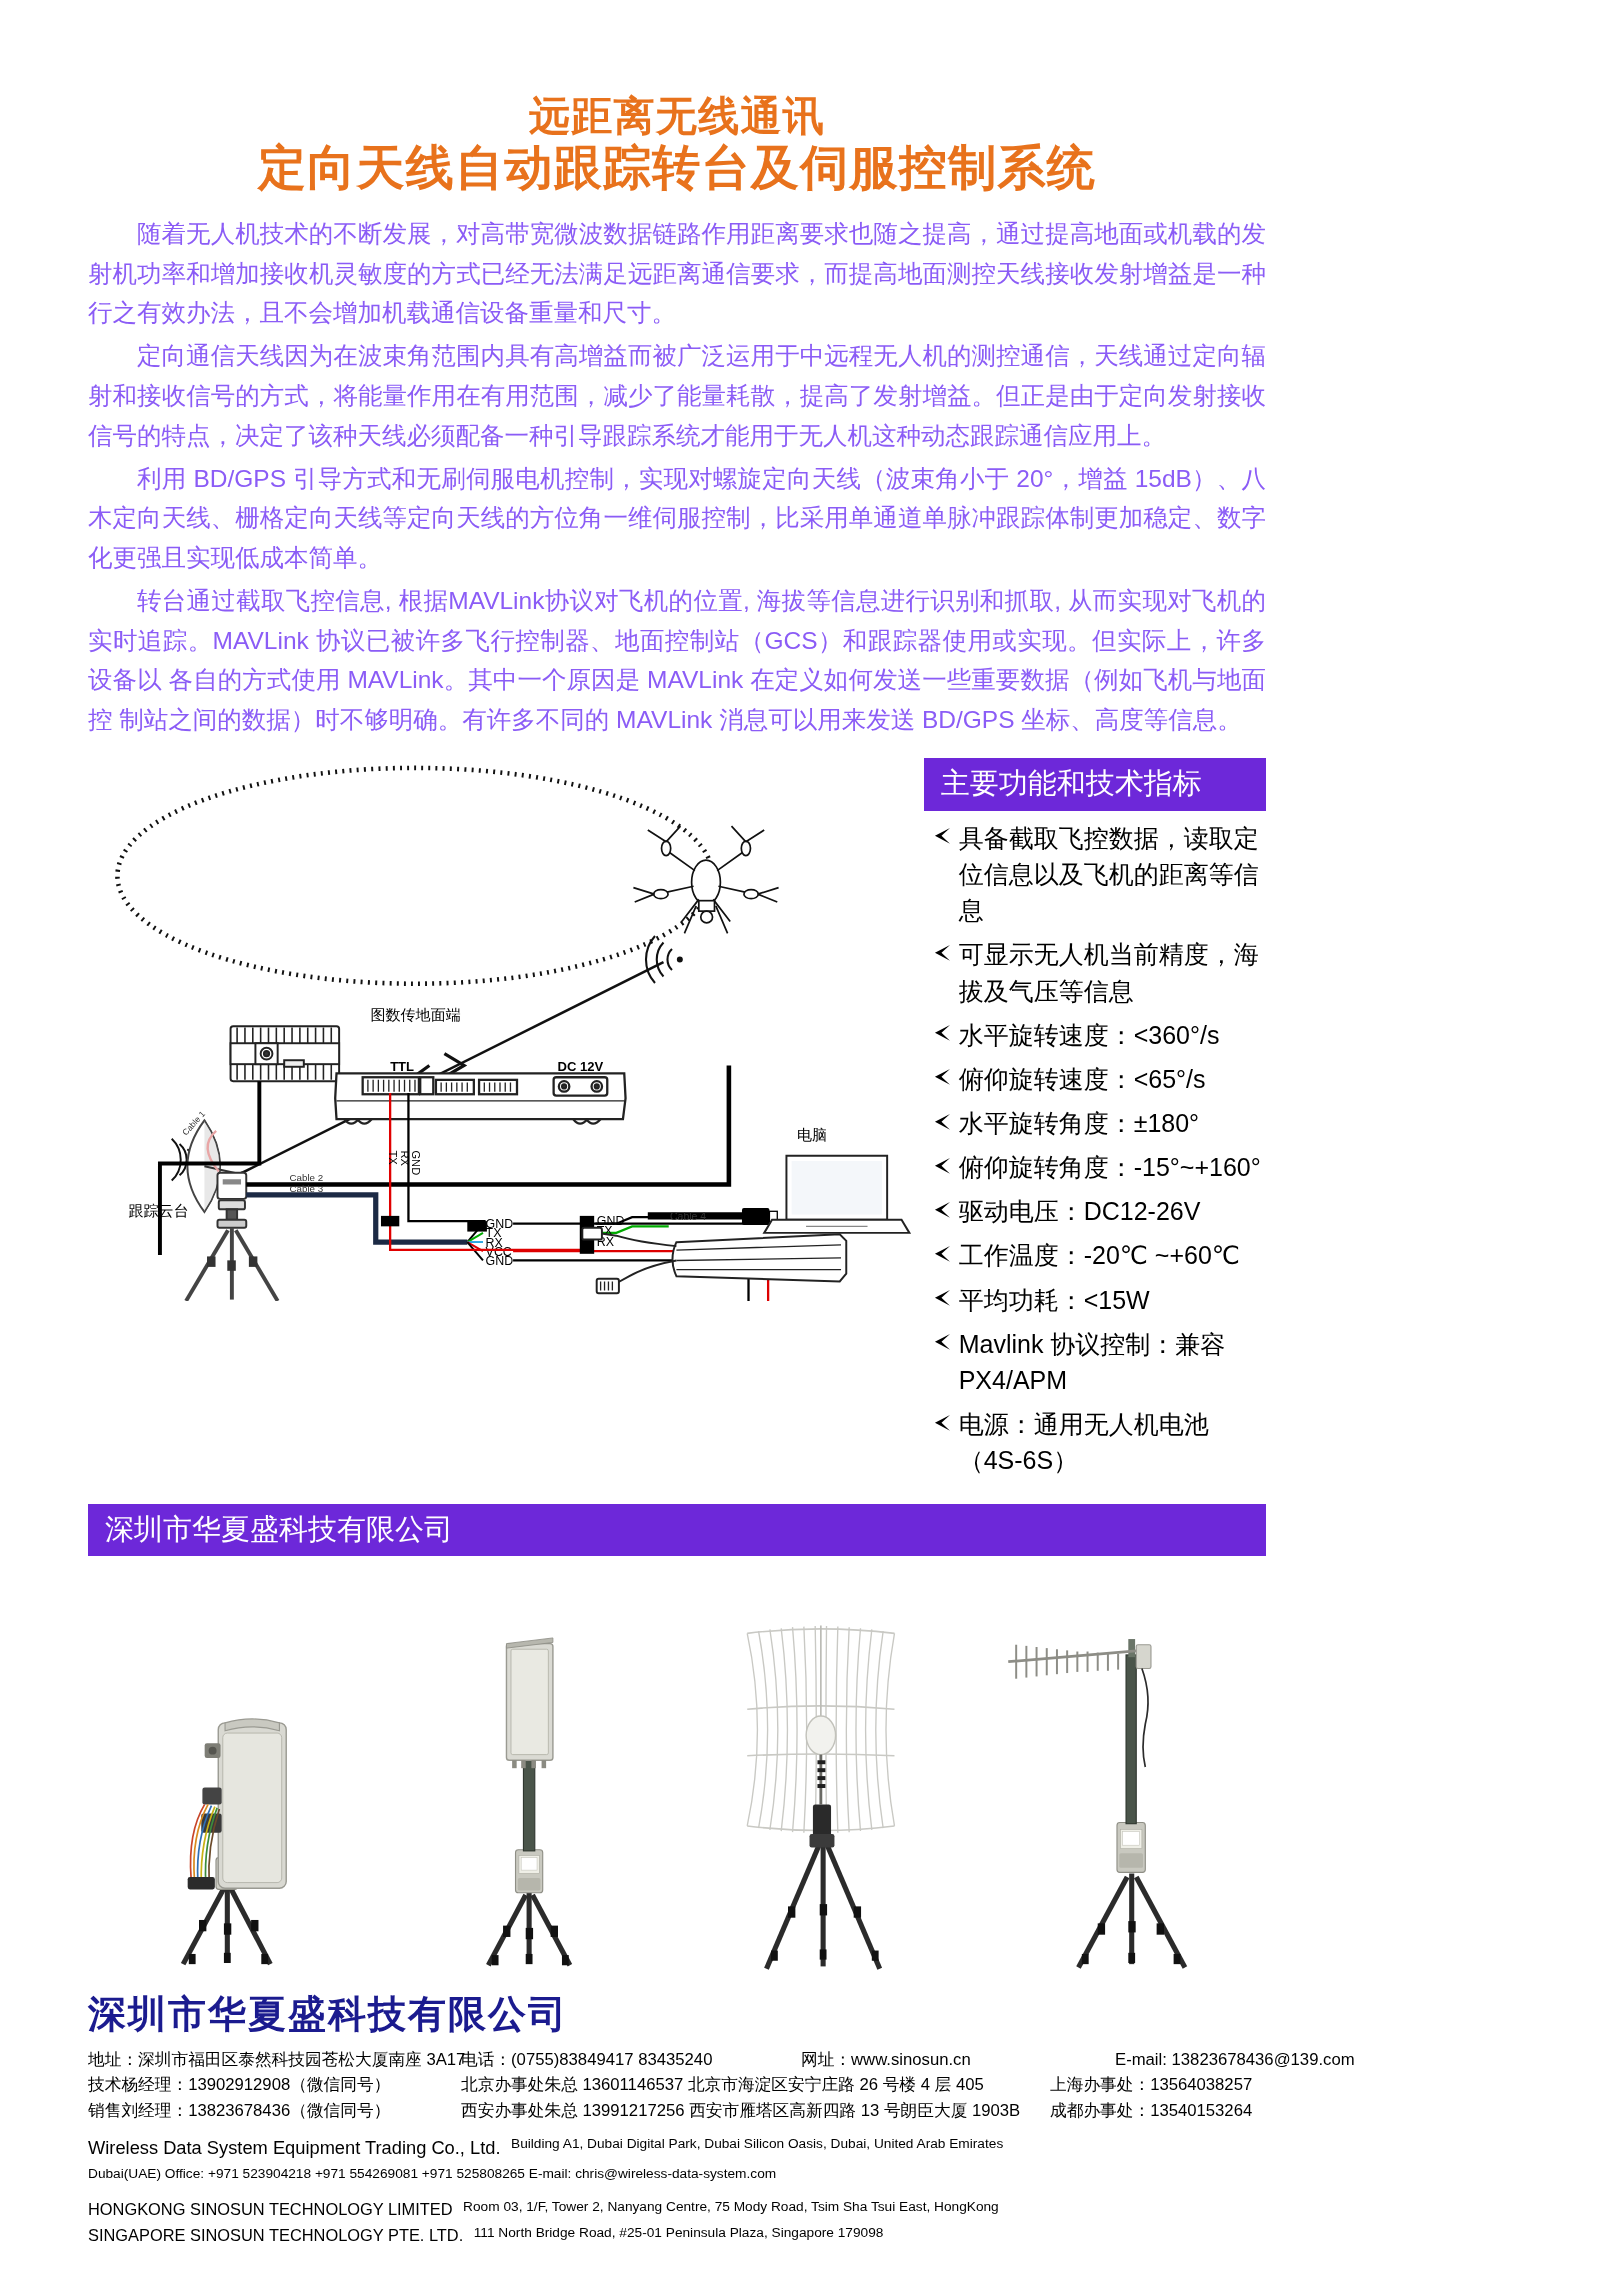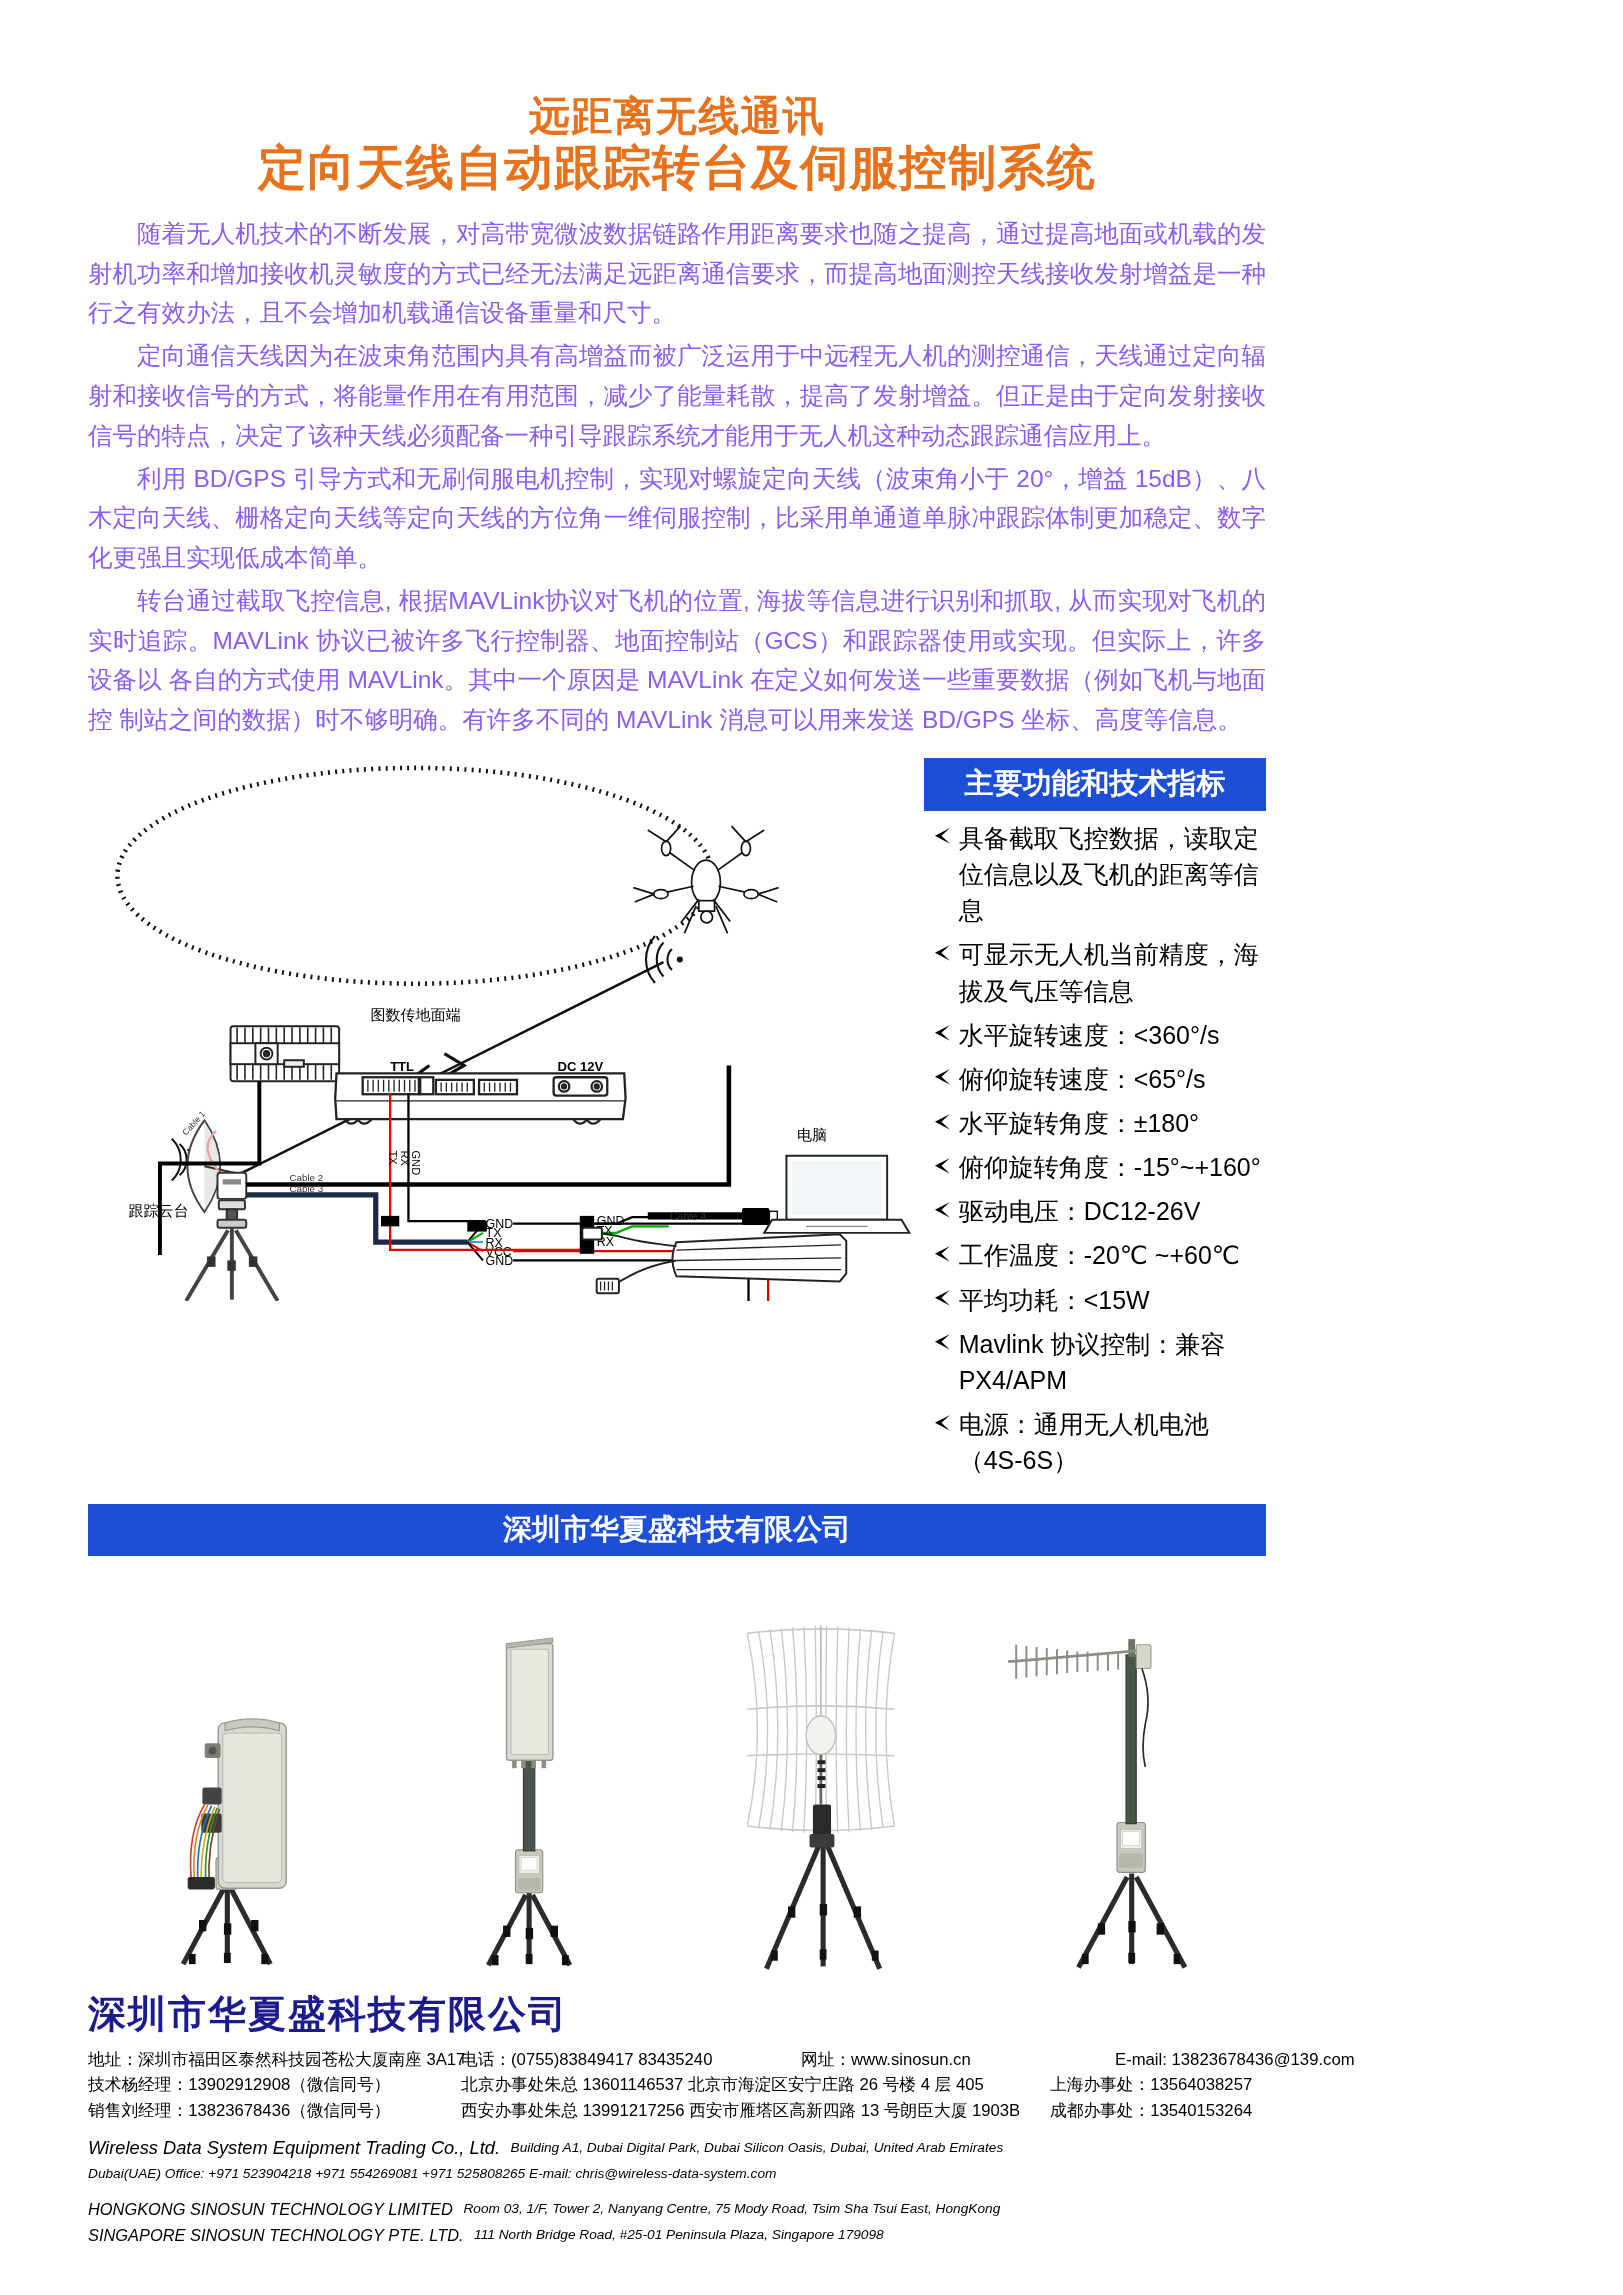--- a/index.html
+++ b/index.html
@@ -37,27 +37,26 @@
     margin: 0 0 3.3px 0;
     color: #8b5cf6;
   }
 
   
   .mid { display: flex; margin-top: 18.3px; align-items: flex-start; }
   .diagram-col { width: 824px; position: relative; }
   .features-col { width: 605px; margin-left: 11.8px; }
 
   .section-bar {
-    background: #1d4ed8;
+    background: #6d28d9;
     color: #ffffff;
     font-size: 29px;
-    font-weight: bold;
+    font-weight: normal;
     padding: 11px 17px 12.4px 17px;
     line-height: 1.0;
-    text-align: center;
   }
 
   .feature-list { margin-top: 9.2px; padding: 0 2.6px 0 3.9px; }
   .feature-item {
     display: flex;
     align-items: flex-start;
     margin-bottom: 7.9px;
   }
   .feature-bullet {
     width: 31px;
@@ -90,21 +89,21 @@
     line-height: 1.52;
     white-space: nowrap;
   }
   .c-a { width: 373px; flex: 0 0 373px; }
   .c-b { width: 340px; flex: 0 0 340px; }
   .c-c { width: 314px; flex: 0 0 314px; }
   .c-d { flex: 1 1 auto; }
   .c-wide2 { width: 589px; flex: 0 0 589px; }
 
   .intl { margin-top: 10.5px; }
-  .intl-row { display: flex; align-items: center; font-size: 16.4px; line-height: 1.62; font-style: italic; }
+  .intl-row { display: flex; align-items: flex-start; font-size: 16.4px; line-height: 1.62; }
   .intl-name { font-size: 18.3px; }
   .intl-name.small { font-size: 16.4px; }
   .intl-addr { font-size: 13.7px; margin-left: 10.5px; }
   .intl-row.sub { font-size: 13.7px; }
   .intl-spacer { height: 10.5px; }
 
   svg { display: block; }
 </style>
 </head>
 <body>

